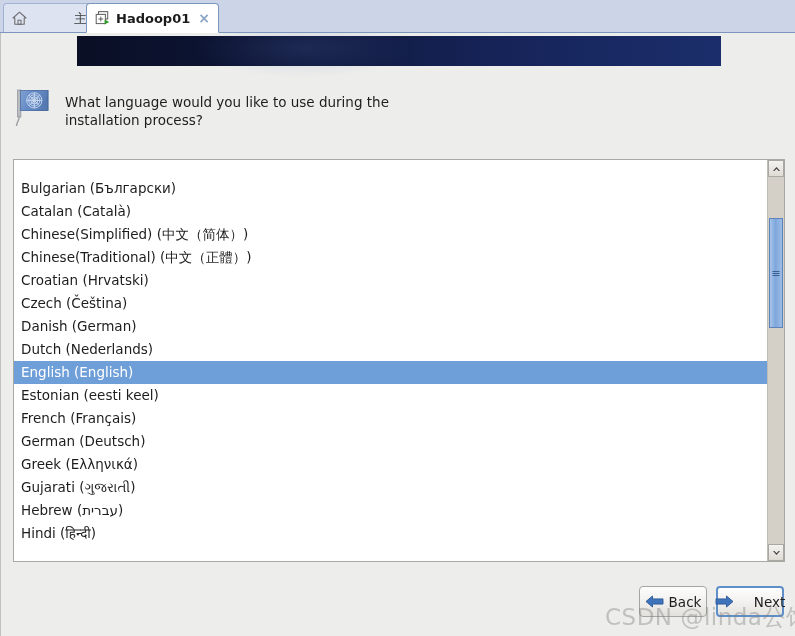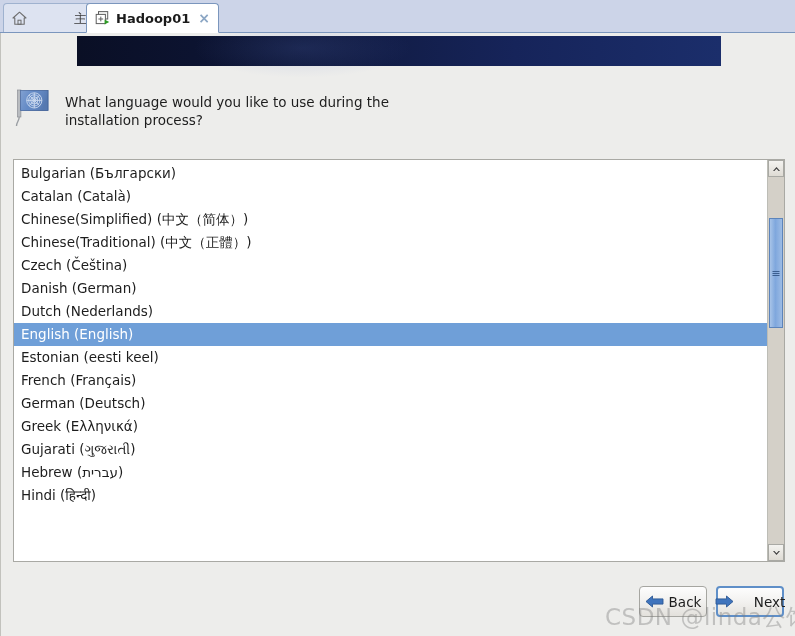--- a/index.html
+++ b/index.html
@@ -156,21 +156,21 @@
     background: #ffffff;
     border: 1px solid #a9a9a4;
     box-sizing: border-box;
     display: flex;
   }
   .listbox {
     flex: 1 1 auto;
     height: 100%;
     overflow: hidden;
     background: #ffffff;
-    padding-top: 2px;
+    padding-top: 17px;
     box-sizing: border-box;
   }
   .list-item {
     height: 23px;
     line-height: 23px;
     padding-left: 7px;
     font-size: 13.5px;
     color: #1d1d1d;
     white-space: nowrap;
     overflow: hidden;
@@ -343,20 +343,21 @@
       </svg>
       <div class="question-text">What language would you like to use during the installation process?</div>
     </div>
 
     <div class="listbox-wrap">
       <div class="listbox" id="list-container">
           <div class="list-item">Bulgarian (Български)</div>
           <div class="list-item">Catalan (Català)</div>
           <div class="list-item">Chinese(Simplified) (中文（简体）)</div>
           <div class="list-item">Chinese(Traditional) (中文（正體）)</div>
+          <div class="list-item">Croatian (Hrvatski)</div>
           <div class="list-item">Czech (Čeština)</div>
           <div class="list-item">Danish (German)</div>
           <div class="list-item">Dutch (Nederlands)</div>
           <div class="list-item selected">English (English)</div>
           <div class="list-item">Estonian (eesti keel)</div>
           <div class="list-item">French (Français)</div>
           <div class="list-item">German (Deutsch)</div>
           <div class="list-item">Greek (Ελληνικά)</div>
           <div class="list-item">Gujarati (ગુજરાતી)</div>
           <div class="list-item">Hebrew (עברית)</div>

